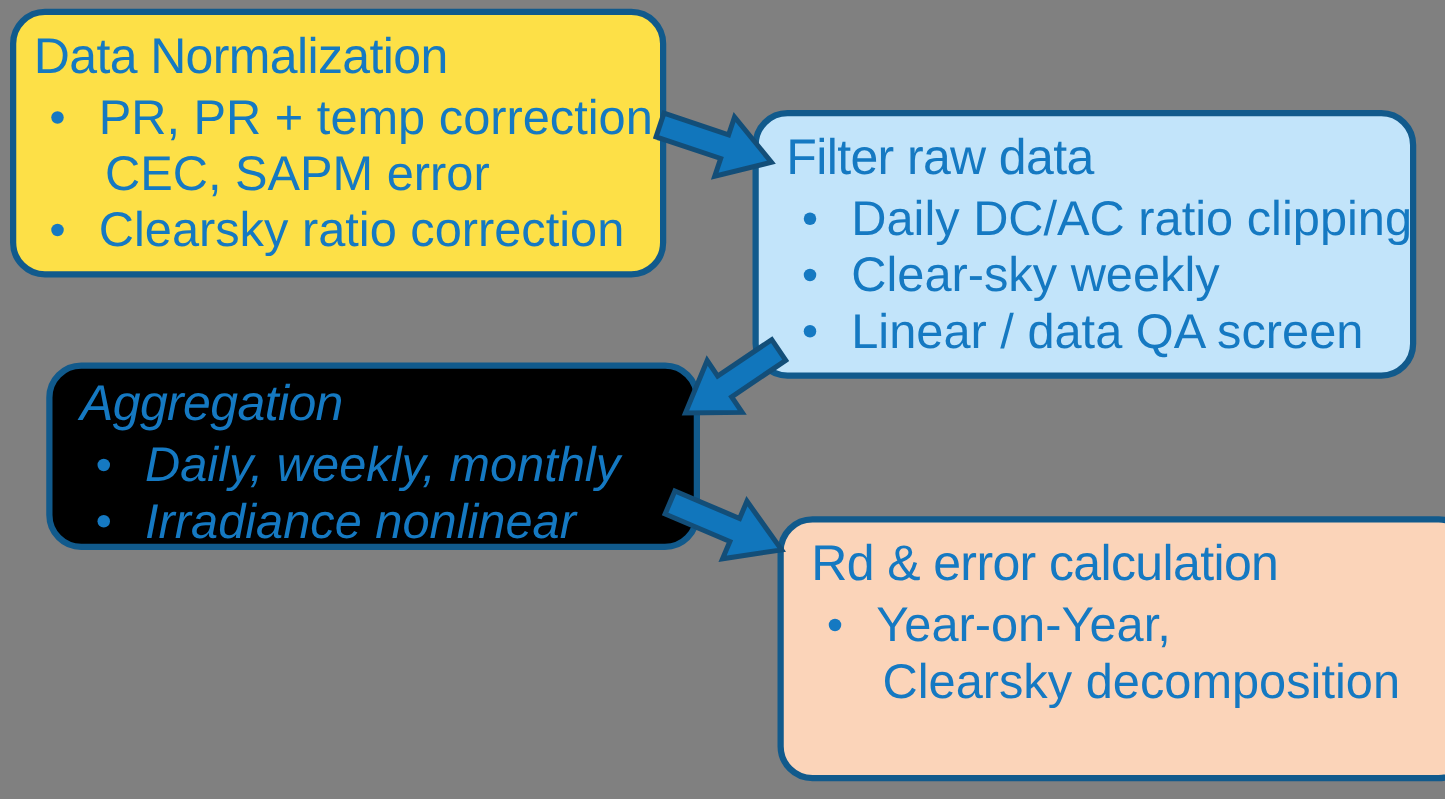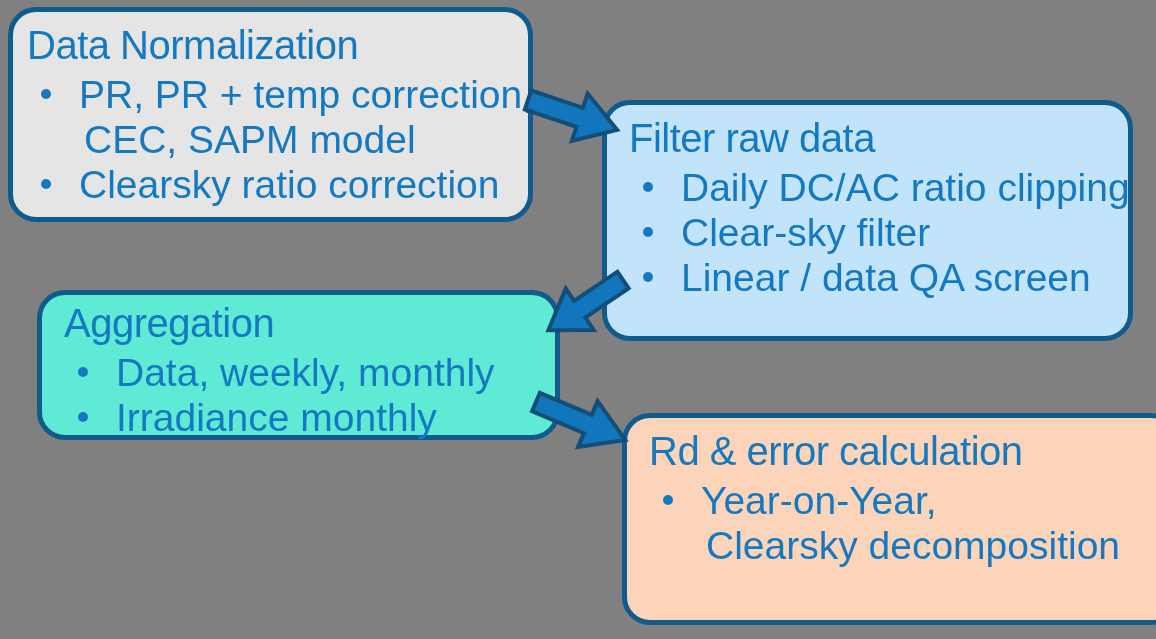--- a/index.html
+++ b/index.html
@@ -47,21 +47,21 @@
     position: absolute;
     left: 14px;
     top: 17px;
     width: 10px;
     height: 10px;
     border-radius: 50%;
     background: var(--text);
   }
   .box .line + .line { margin-left: 5px; }
   #box0 { left: 8px;   top: 7px;   width: 525px; height: 215px; }
-  #box1 { left: 602px; top: 88px;  width: 531px; height: 241px; margin-top: 12px; }
+  #box1 { left: 602px; top: 88px;  width: 531px; height: 215px; }
   #box2 { left: 37px;  top: 290px; width: 523px; height: 150px; padding-top: 5px; }
   #box3 { left: 622px; top: 413px; width: 557px; height: 212px; }
   .arrow {
     position: absolute;
     transform-origin: 0 50%;
     overflow: visible;
   }
   .arrow polygon {
     fill: var(--arrow-fill);
     stroke: var(--arrow-outline);
@@ -71,56 +71,56 @@
   }
   #arrow0 { left: 528px; top: 73px;  width: 94px; height: 54px; transform: rotate(18.5deg); }
   #arrow1 { left: 623px; top: 253px; width: 90px; height: 54px; transform: rotate(146deg); }
   #arrow2 { left: 536px; top: 375px; width: 97px; height: 54px; transform: rotate(23deg); }
 </style>
 </head>
 <body>
 
 <div class="canvas">
 
-  <div class="box" id="box0" style="background: #e5e5e5; padding-left: 14px;">
+  <div class="box" id="box0" style="background: #fde047; padding-left: 14px;">
     <h2>Data Normalization</h2>
     <ul>
         <li>
           <div class="line"><span>PR, PR + temp correction,</span></div>
-          <div class="line"><span style="">CEC</span><span>, SAPM model</span></div>
+          <div class="line"><span style="">CEC</span><span>, SAPM error</span></div>
         </li>
         <li>
           <div class="line"><span>Clearsky ratio correction</span></div>
         </li>
       </ul>
   </div>
 
   <div class="box" id="box1" style="background: rgb(194, 228, 250);">
     <h2>Filter raw data</h2>
     <ul>
         <li>
           <div class="line"><span>Daily DC/AC ratio clipping</span></div>
         </li>
         <li>
-          <div class="line"><span>Clear-sky filter</span></div>
+          <div class="line"><span>Clear-sky weekly</span></div>
         </li>
         <li>
           <div class="line"><span>Linear / data QA screen</span></div>
         </li>
       </ul>
   </div>
 
-  <div class="box" id="box2" style="background: #5eead4;">
+  <div class="box" id="box2" style="background: #000000; font-style: italic;">
     <h2>Aggregation</h2>
     <ul>
         <li>
-          <div class="line"><span>Data, weekly, monthly</span></div>
+          <div class="line"><span>Daily, weekly, monthly</span></div>
         </li>
         <li>
-          <div class="line"><span>Irradiance monthly</span></div>
+          <div class="line"><span>Irradiance nonlinear</span></div>
         </li>
       </ul>
   </div>
 
   <div class="box" id="box3" style="background: rgb(251, 212, 185);">
     <h2>Rd &amp; error calculation</h2>
     <ul>
         <li>
           <div class="line"><span>Year-on-Year,</span></div>
           <div class="line"><span>Clearsky decomposition</span></div>

